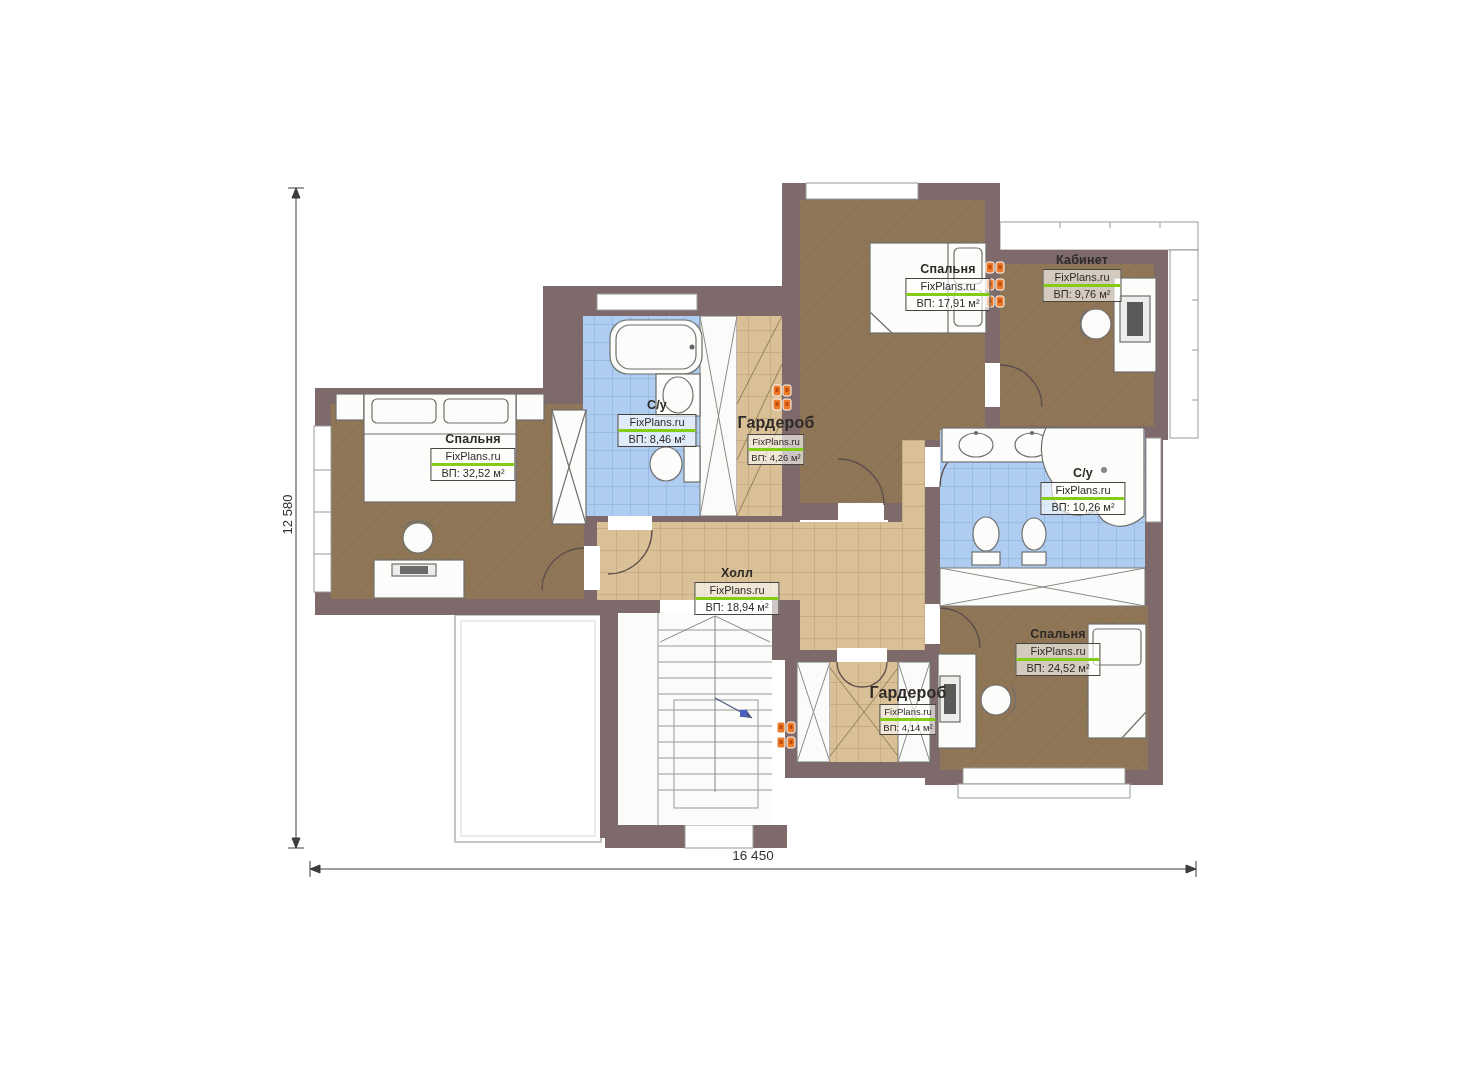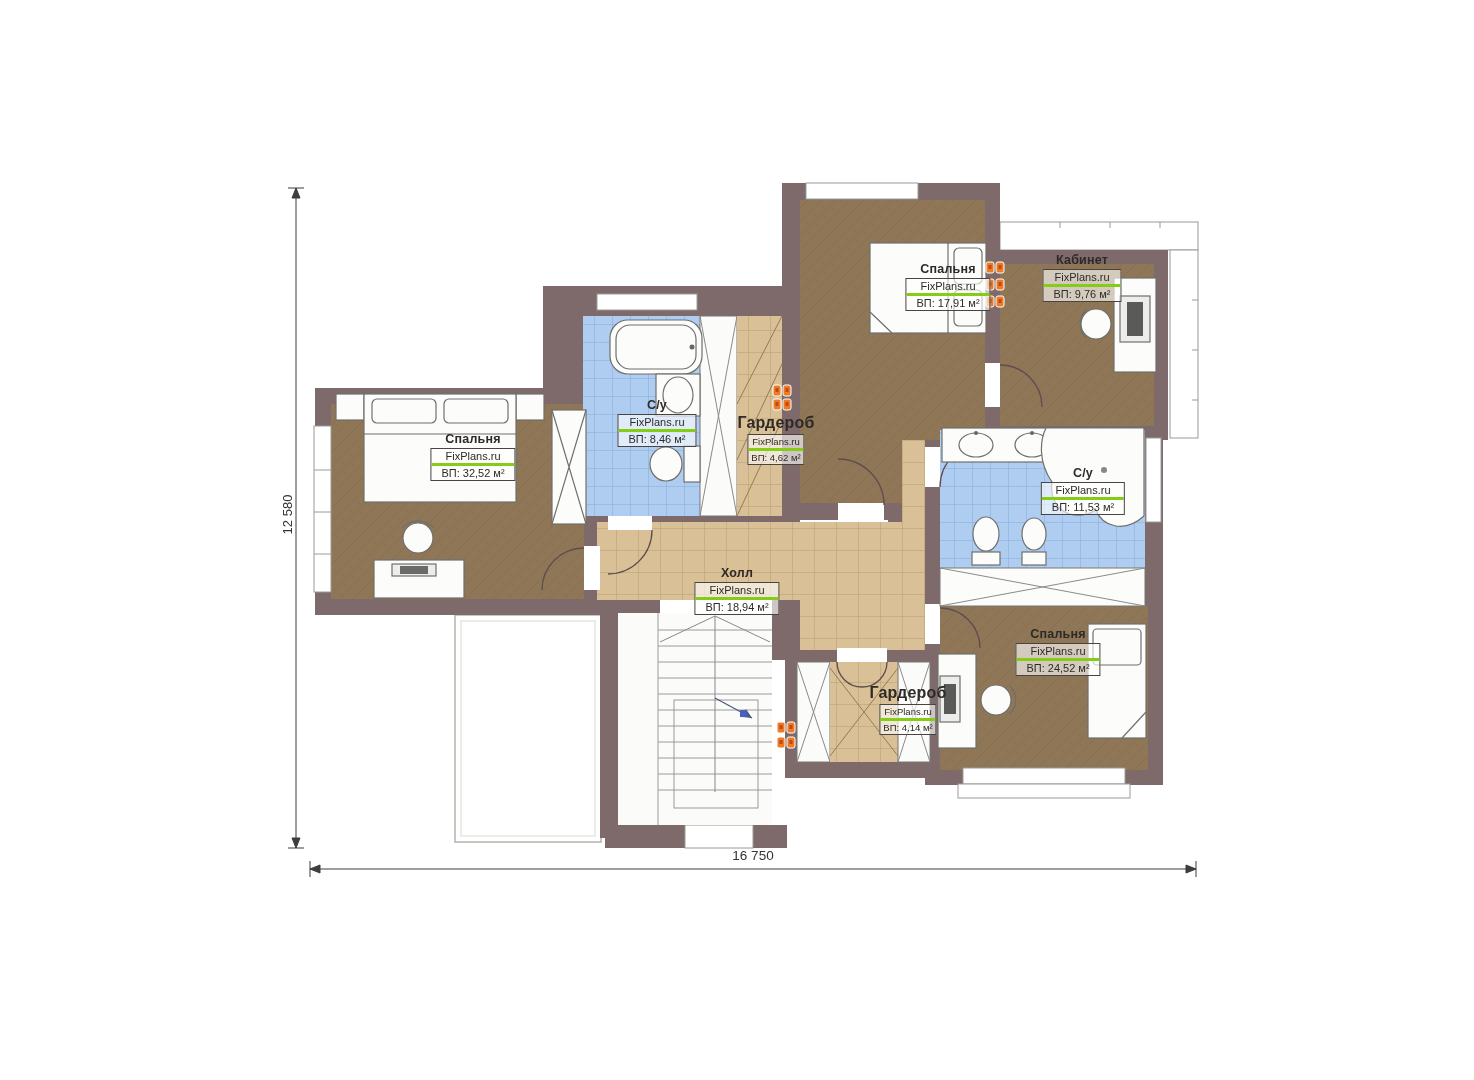--- a/index.html
+++ b/index.html
@@ -259,21 +259,21 @@
     <div class="room-box">
       <div class="wm">FixPlans.ru</div>
       <div class="area">ВП: 8,46 м²</div>
     </div>
   </div>
 
   <div class="room-label small" style="left:749px;top:414px;">
     <div class="room-name">Гардероб</div>
     <div class="room-box">
       <div class="wm">FixPlans.ru</div>
-      <div class="area">ВП: 4,62 м²</div>
+      <div class="area">ВП: 4,26 м²</div>
     </div>
   </div>
 
   <div class="room-label" style="left:921px;top:262px;">
     <div class="room-name">Спальня</div>
     <div class="room-box">
       <div class="wm">FixPlans.ru</div>
       <div class="area">ВП: 17,91 м²</div>
     </div>
   </div>
@@ -283,21 +283,21 @@
     <div class="room-box">
       <div class="wm">FixPlans.ru</div>
       <div class="area">ВП: 9,76 м²</div>
     </div>
   </div>
 
   <div class="room-label" style="left:1056px;top:466px;">
     <div class="room-name">С/у</div>
     <div class="room-box">
       <div class="wm">FixPlans.ru</div>
-      <div class="area">ВП: 11,53 м²</div>
+      <div class="area">ВП: 10,26 м²</div>
     </div>
   </div>
 
   <div class="room-label" style="left:710px;top:566px;">
     <div class="room-name">Холл</div>
     <div class="room-box">
       <div class="wm">FixPlans.ru</div>
       <div class="area">ВП: 18,94 м²</div>
     </div>
   </div>
@@ -312,15 +312,15 @@
 
   <div class="room-label small" style="left:881px;top:684px;">
     <div class="room-name">Гардероб</div>
     <div class="room-box">
       <div class="wm">FixPlans.ru</div>
       <div class="area">ВП: 4,14 м²</div>
     </div>
   </div>
 
   <div class="dim-v">12 580</div>
-  <div class="dim-h">16 750</div>
+  <div class="dim-h">16 450</div>
 
 </div>
 
 </body></html>

